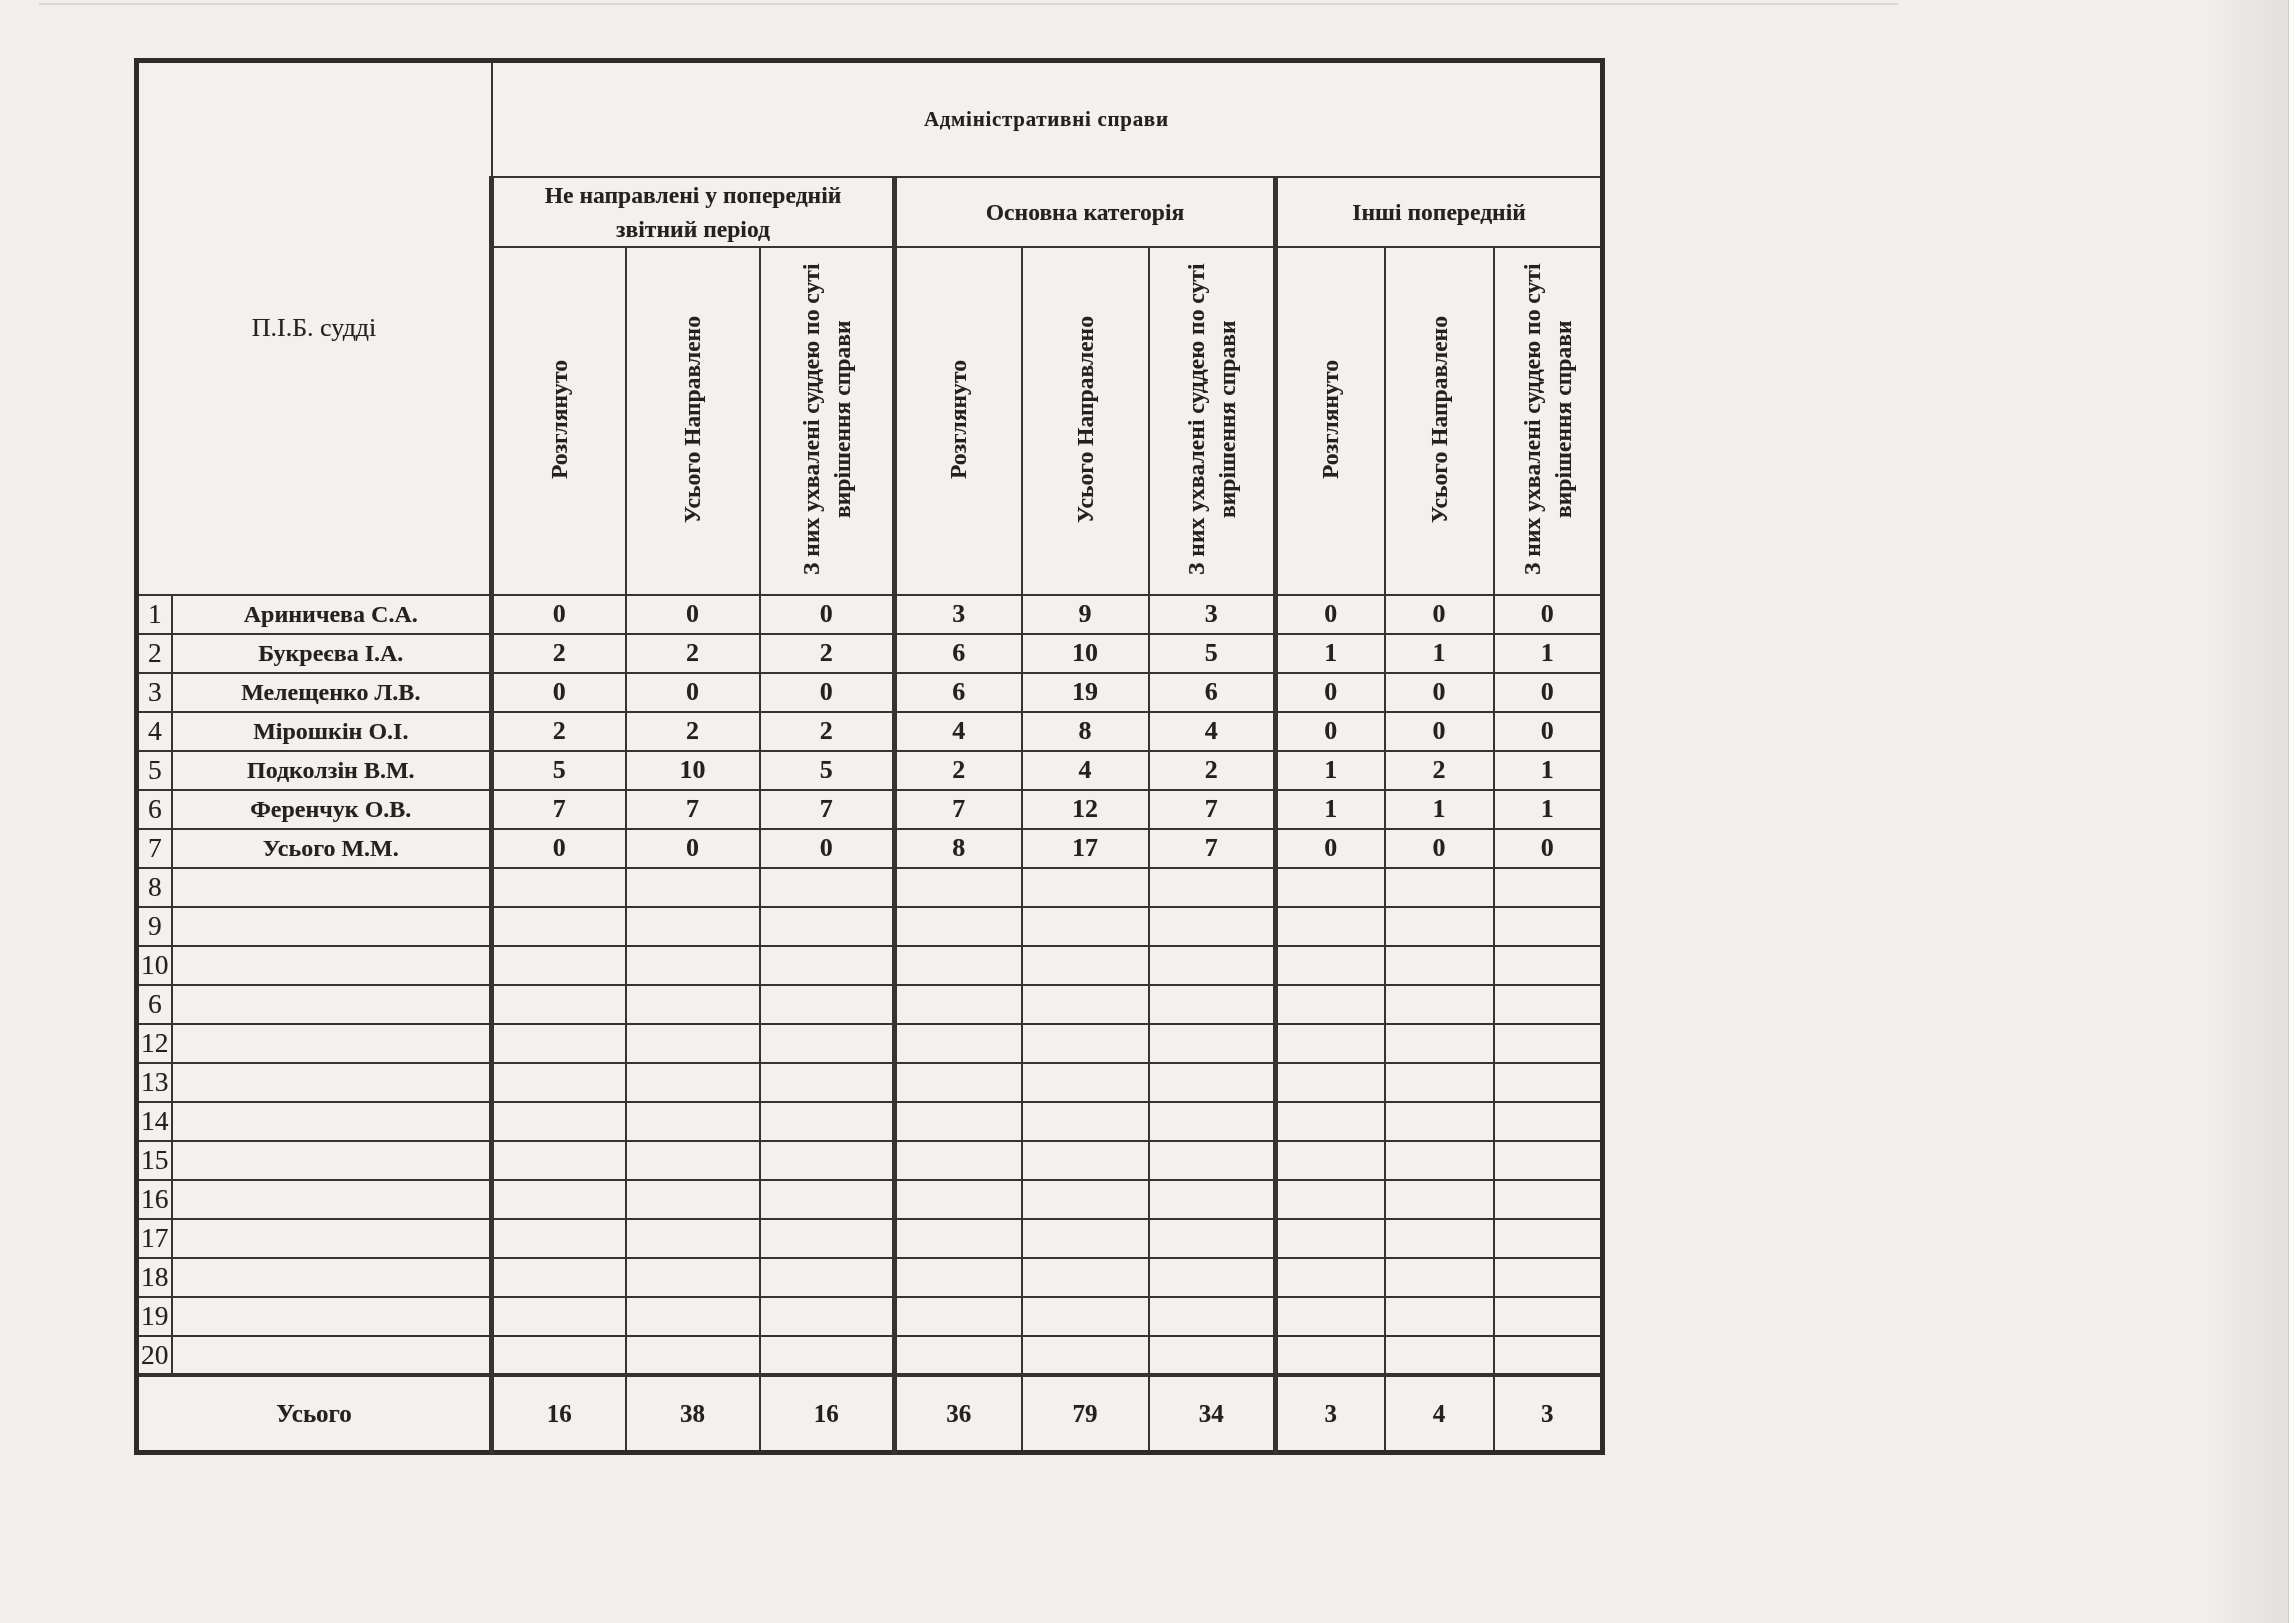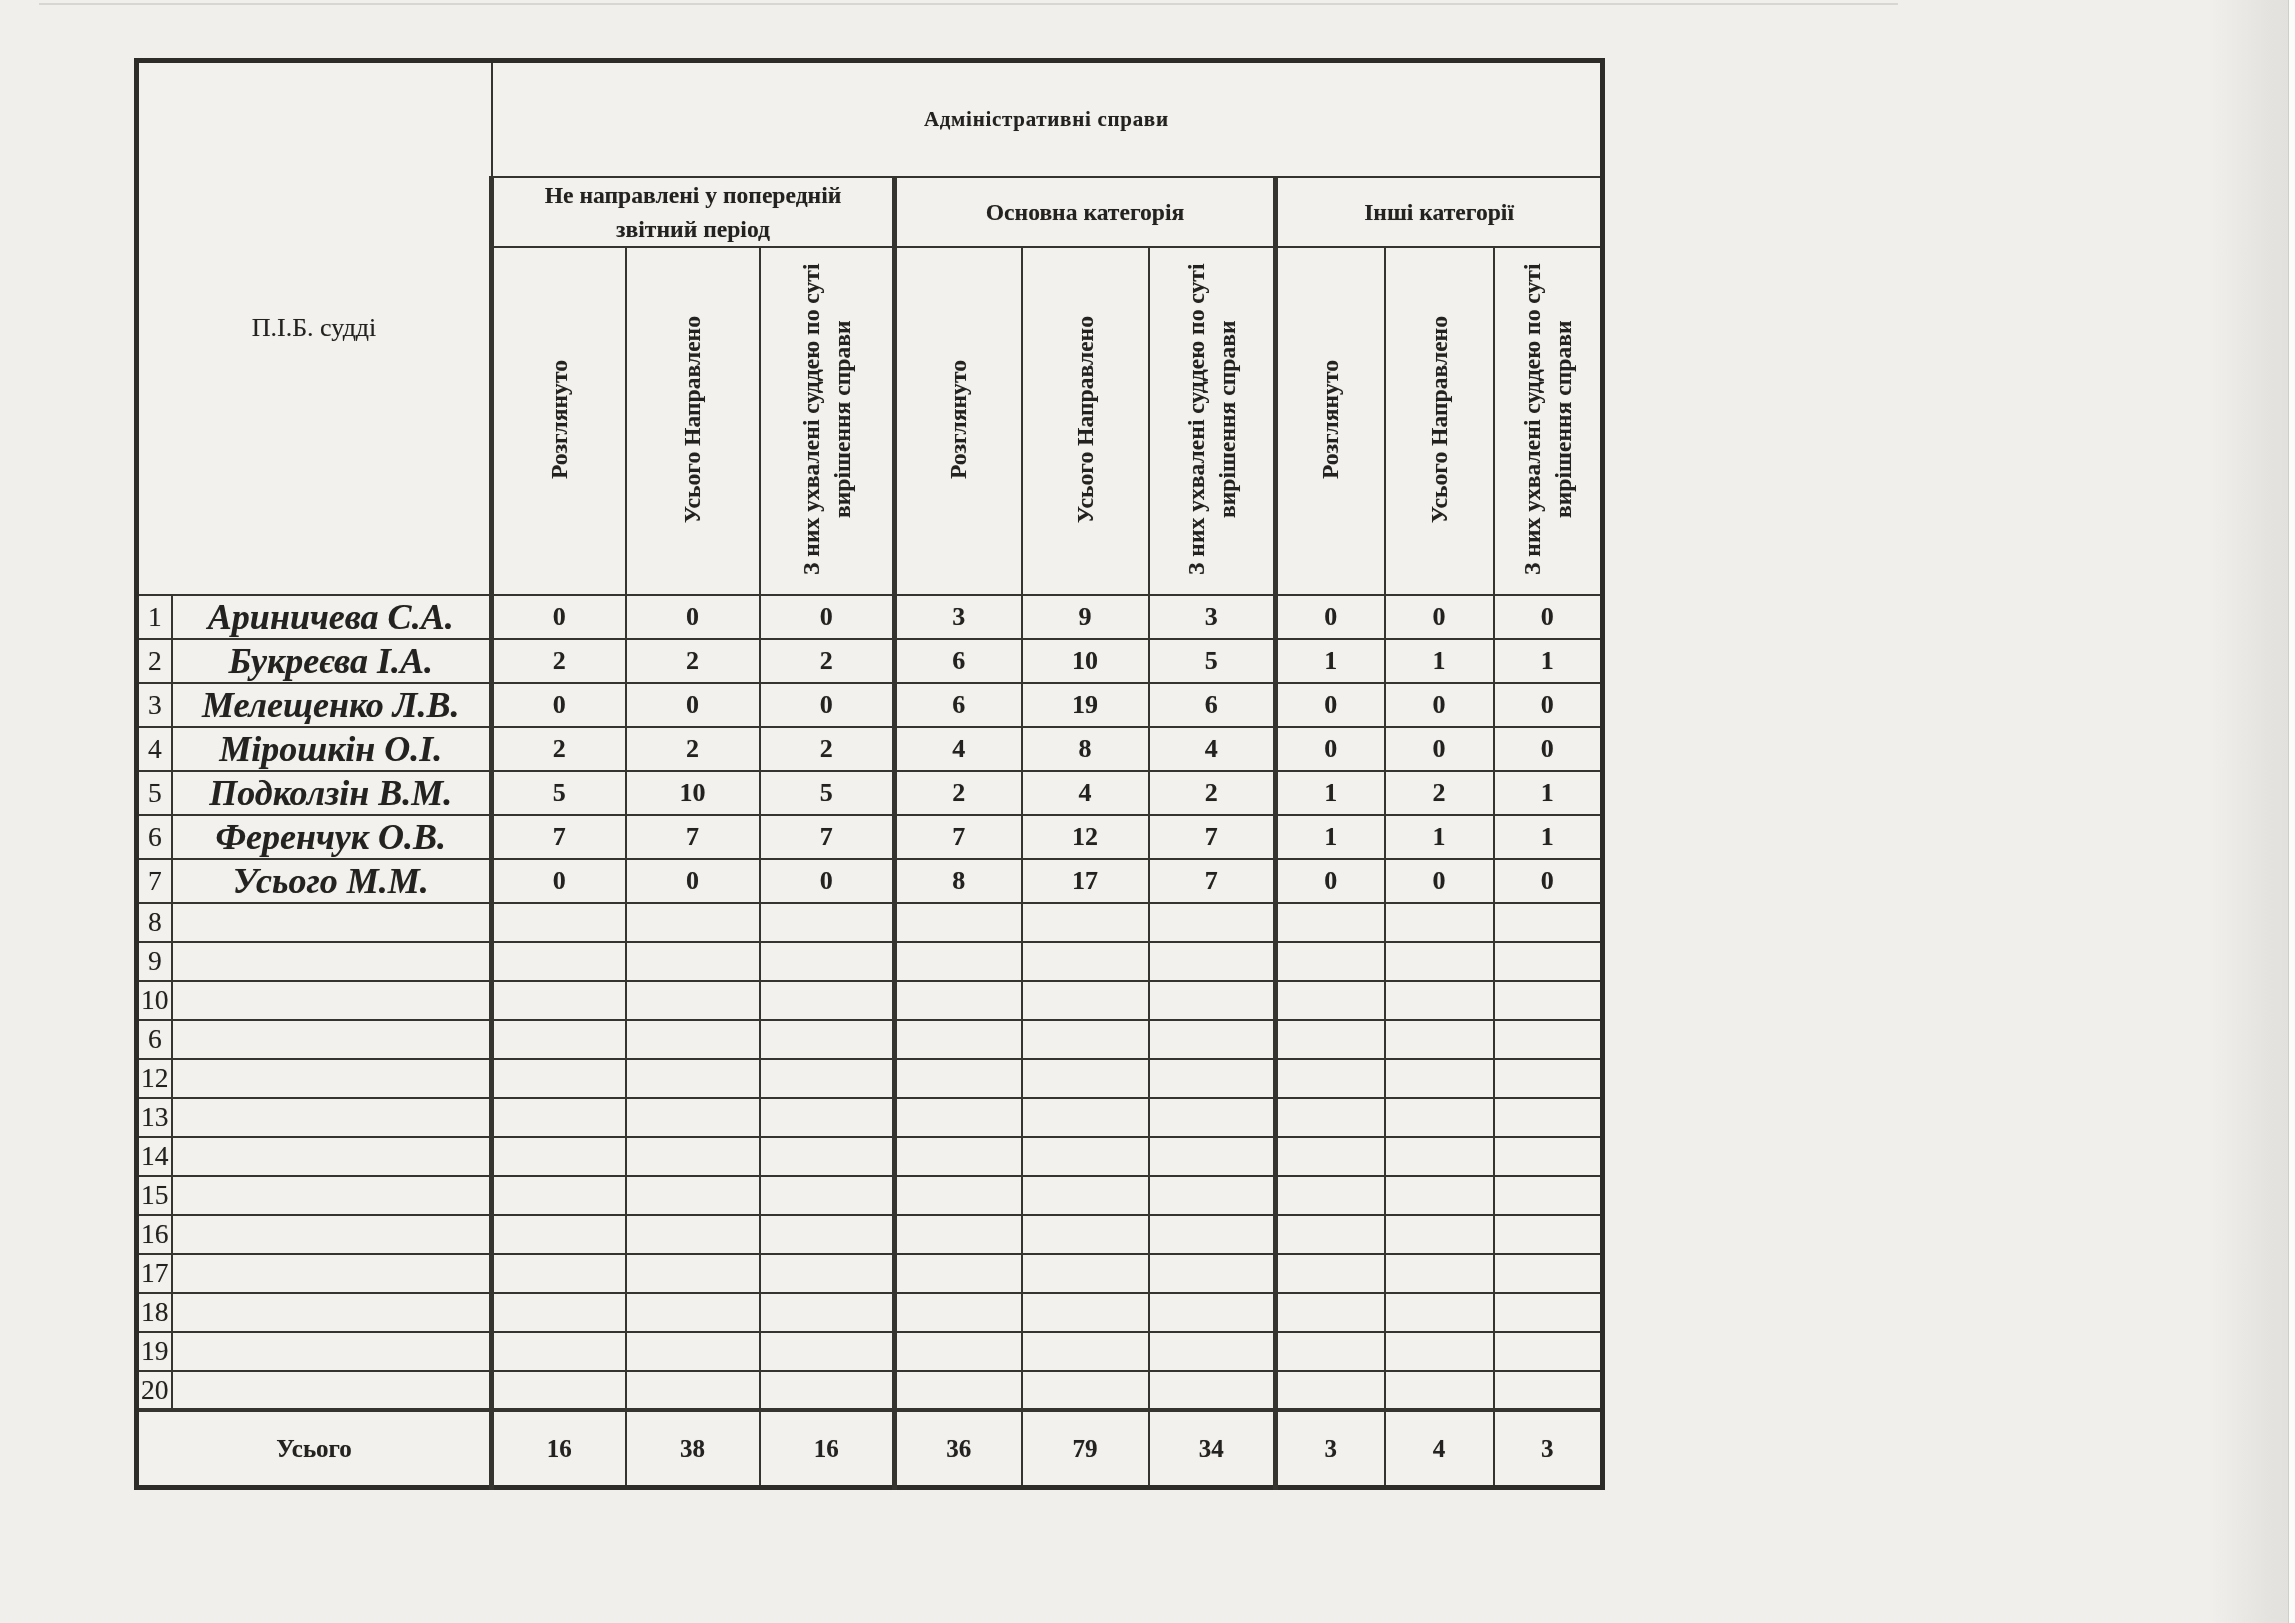--- a/index.html
+++ b/index.html
@@ -61,21 +61,21 @@
     text-align:center;
     white-space:normal;
   }
 
   
   .gb{border-left-width:5.2px !important;}
   td.cname,th.cname{border-left-width:4.6px;}
 
   
   td.cnum{font-size:27.5px;font-weight:normal;}
-  td.cname{font-size:36px;font-weight:bold;font-style:italic;}
+  td.cname{font-size:24px;font-weight:bold;}
   td.cval{font-size:26px;font-weight:bold;}
 
   
   tr.r-total td{border-top-width:4.6px;}
   td.ctotlabel{font-size:25px;font-weight:bold;}
   td.ctot{font-size:25px;font-weight:bold;}
 
   
   table.doc th, table.doc td{text-shadow:0 0 0.7px rgba(40,38,34,0.35);}
 </style>
@@ -106,21 +106,21 @@
       <th class="title" colspan="9">Адміністративні справи</th>
     </tr>
     <tr class="r-group">
       <th class="grp gb" colspan="3">
         <span class="wrapcap">Не направлені у попередній звітний період</span>
       </th>
       <th class="grp gb" colspan="3">
         <span class="wrapcap">Основна категорія</span>
       </th>
       <th class="grp gb" colspan="3">
-        <span class="wrapcap">Інші категорії</span>
+        <span class="wrapcap">Інші попередній</span>
       </th>
     </tr>
     <tr class="r-rot">
       <th class="rot gb">
         <span class="rot-text">Розглянуто</span></th>
       <th class="rot">
         <span class="rot-text">Усього Направлено</span></th>
       <th class="rot">
         <span class="rot-text">З них ухвалені суддею по суті вирішення справи</span></th>
       <th class="rot gb">

